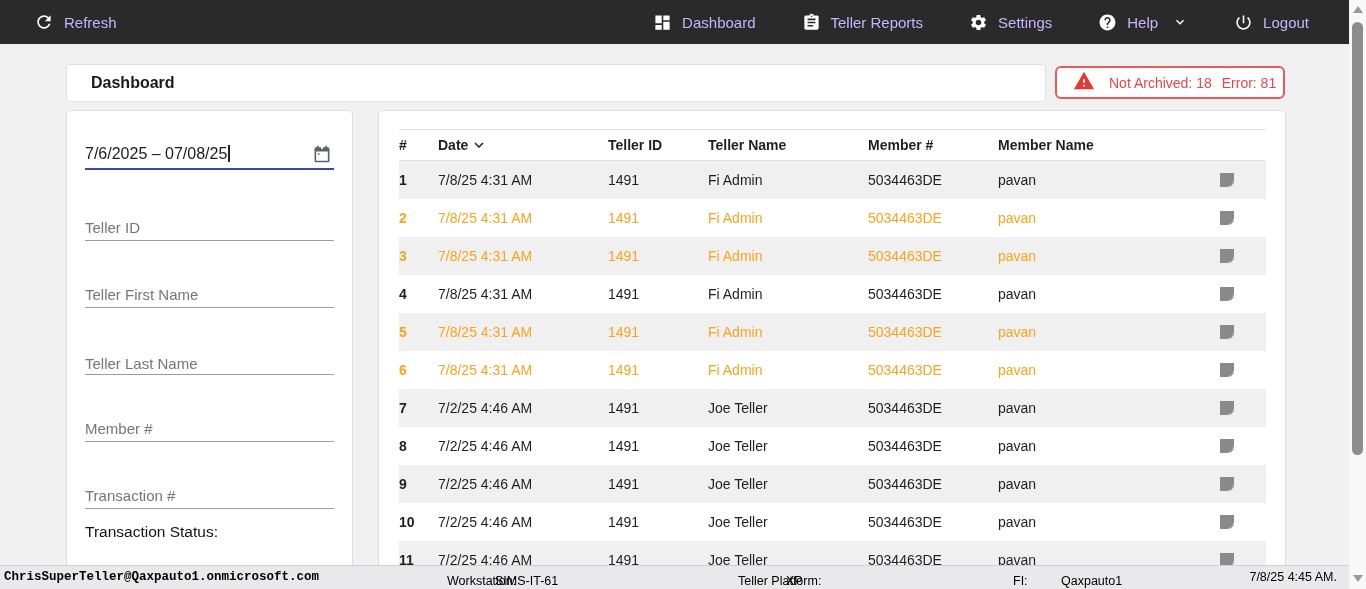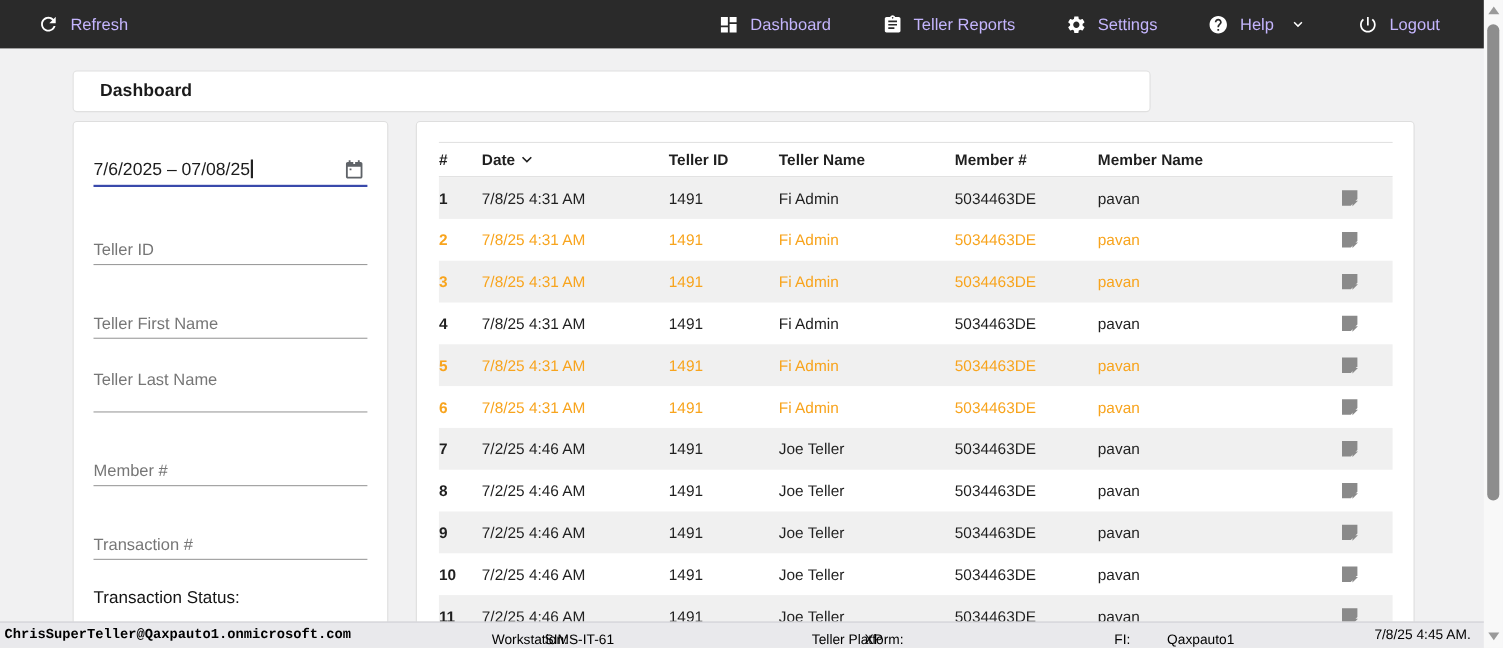--- a/index.html
+++ b/index.html
@@ -129,46 +129,57 @@
             </svg>
         </span>
         <span>Logout</span>
       </div>
     </div>
   </div>
 
   <div class="title-card">
     <span class="t">Dashboard</span>
   </div>
+  <div class="alert-badge">
+    <span>
+      <svg width="22" height="22" viewBox="0 0 24 24" fill="#e53935">
+          <path d="M1 21h22L12 2 1 21zm12-3h-2v-2h2v2zm0-4h-2v-4h2v4z"></path>
+        </svg>
+    </span>
+    <span class="txt">
+      <span>Not Archived: 18</span>
+      <span>Error: 81</span>
+    </span>
+  </div>
 
   <div class="sidebar-card">
     <div class="sb dr-value"><span>7/6/2025 – 07/08/25</span><span class="caret"></span></div>
     <div class="cal-btn">
       <svg width="20" height="20" viewBox="0 0 24 24" fill="#5f6368">
           <path d="M9 11H7v2h2v-2zm2-7h2v2h-2zm8 0h-1V2h-2v2H8V2H6v2H5c-1.11 0-1.99.9-1.99 2L3 20c0 1.1.89 2 2 2h14c1.1 0 2-.9 2-2V6c0-1.1-.9-2-2-2zm0 16H5V9h14v11z"></path>
         </svg>
     </div>
     <div class="sb dr-underline"></div>
 
     <div class="sb field-ph" style="top:108px">Teller ID</div>
     <div class="sb field-line" style="top:129px"></div>
 
     <div class="sb field-ph" style="top:175px">Teller First Name</div>
     <div class="sb field-line" style="top:196px"></div>
 
-    <div class="sb field-ph" style="top:226px">Teller Last Name</div>
+    <div class="sb field-ph" style="top:244px">Teller Last Name</div>
     <div class="sb field-line" style="top:263px"></div>
 
     <div class="sb field-ph" style="top:309px">Member #</div>
     <div class="sb field-line" style="top:330px"></div>
 
     <div class="sb field-ph" style="top:376px">Transaction #</div>
     <div class="sb field-line" style="top:397px"></div>
 
-    <div class="sb ts-label" style="top:424px">Transaction Status:</div>
+    <div class="sb ts-label" style="top:412px">Transaction Status:</div>
   </div>
 
   <div class="main-card">
     <div class="tbl">
       <div class="tr thead">
         <div class="c">#</div>
         <div class="c">
           <span>Date</span>
           <span>
             <svg width="18" height="18" viewBox="0 0 24 24" fill="#1f1f1f" style="vertical-align:-4px">

